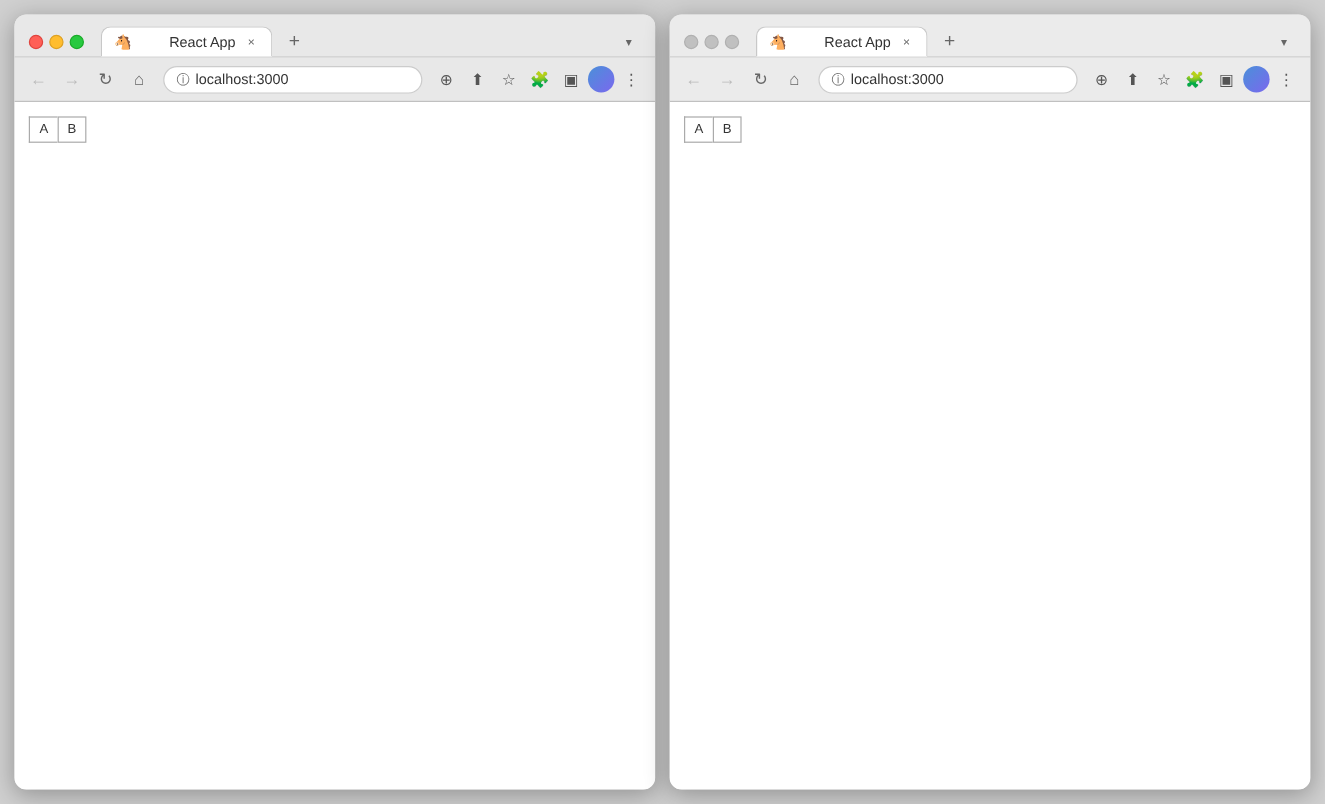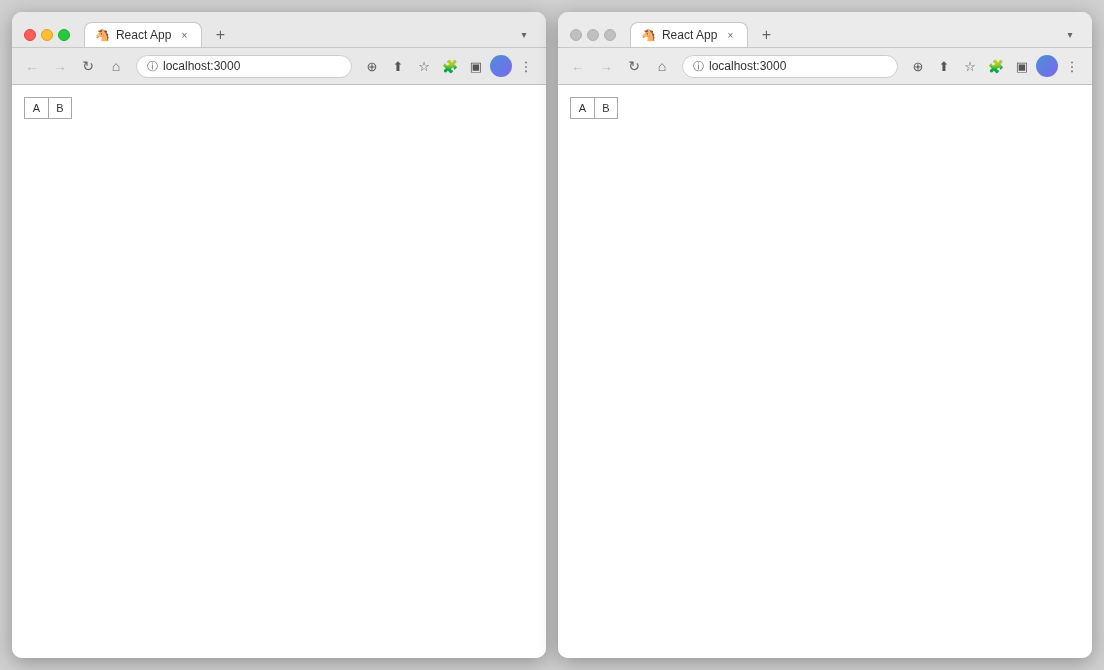--- a/index.html
+++ b/index.html
@@ -82,20 +82,21 @@
 
     .tab-favicon {
       font-size: 12px;
     }
 
     .tab-title {
       flex: 1;
       white-space: nowrap;
       overflow: hidden;
       text-overflow: ellipsis;
+      margin-left: 25px;
     }
 
     .tab-close {
       width: 14px;
       height: 14px;
       border-radius: 50%;
       display: flex;
       align-items: center;
       justify-content: center;
       font-size: 10px;

